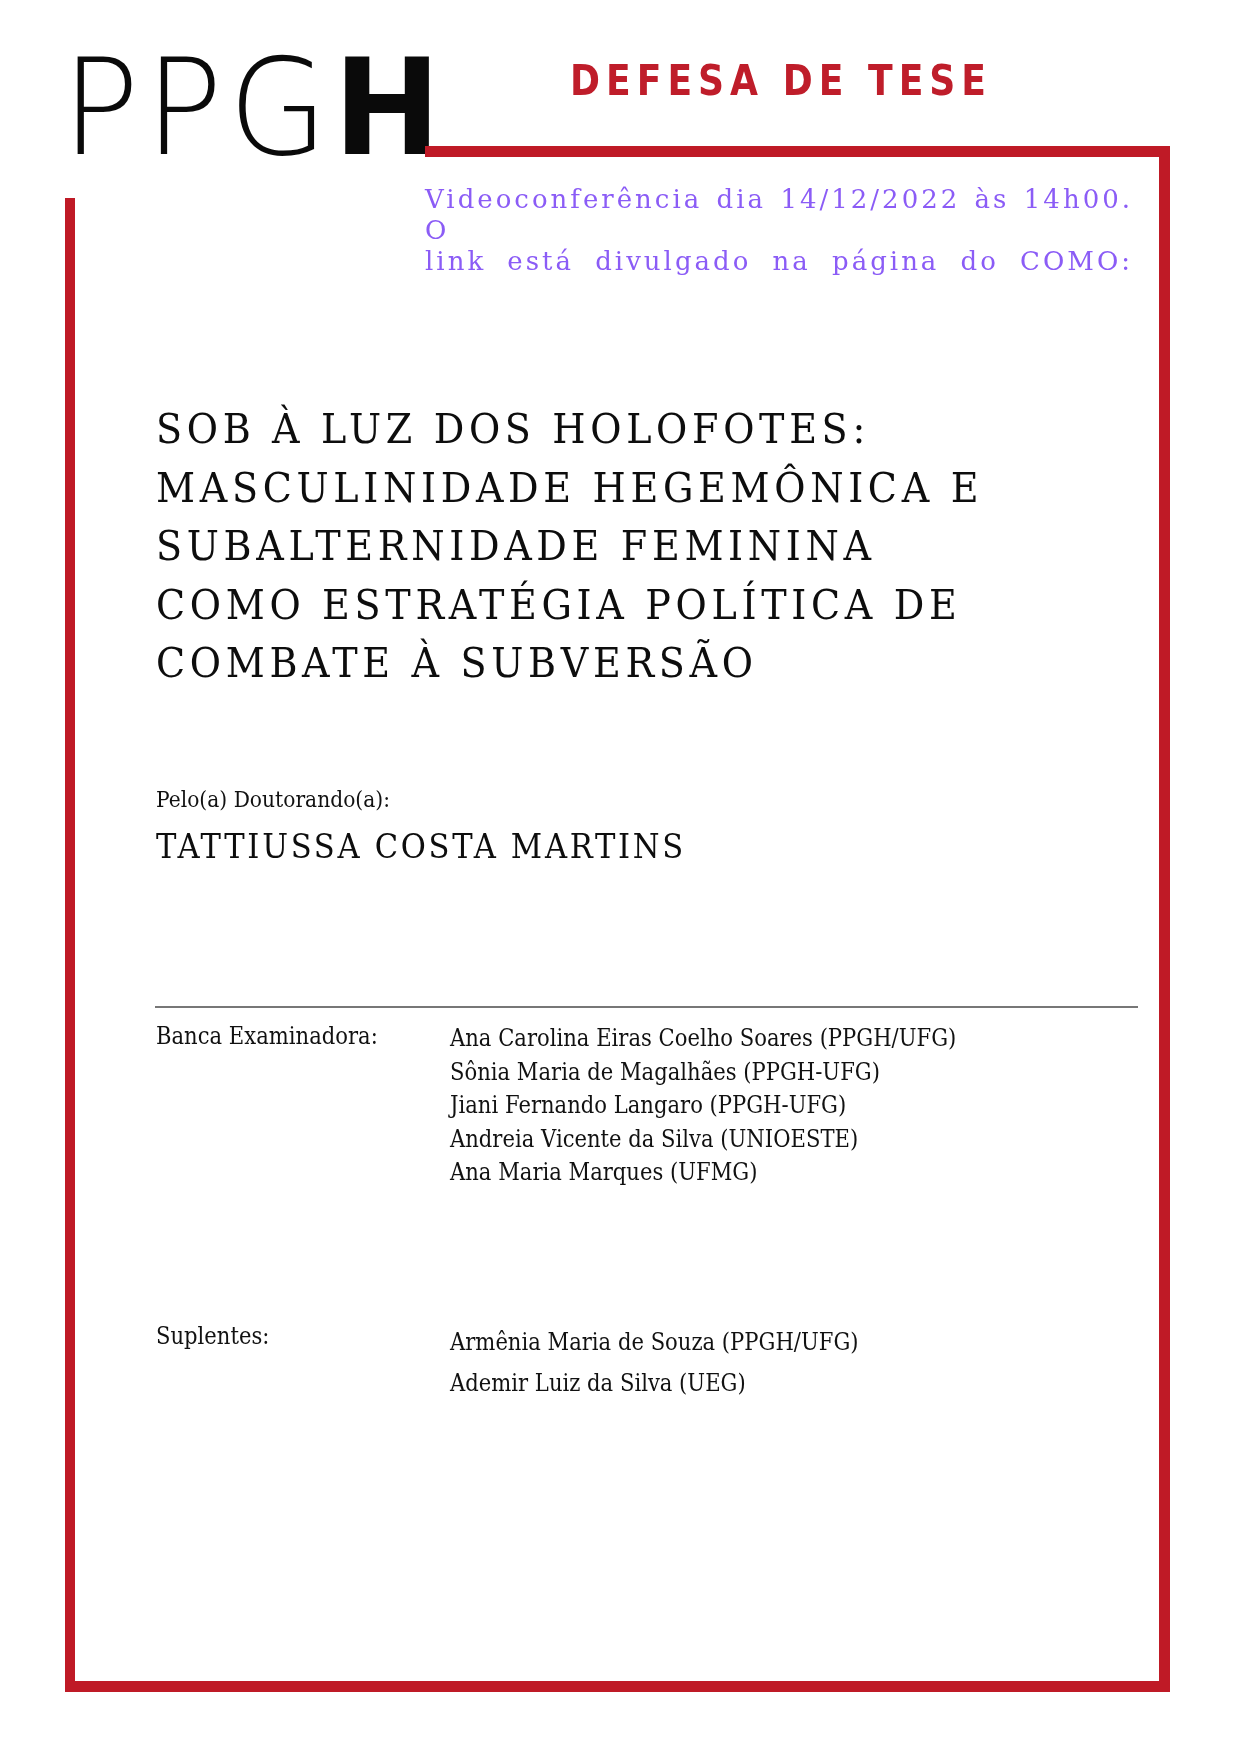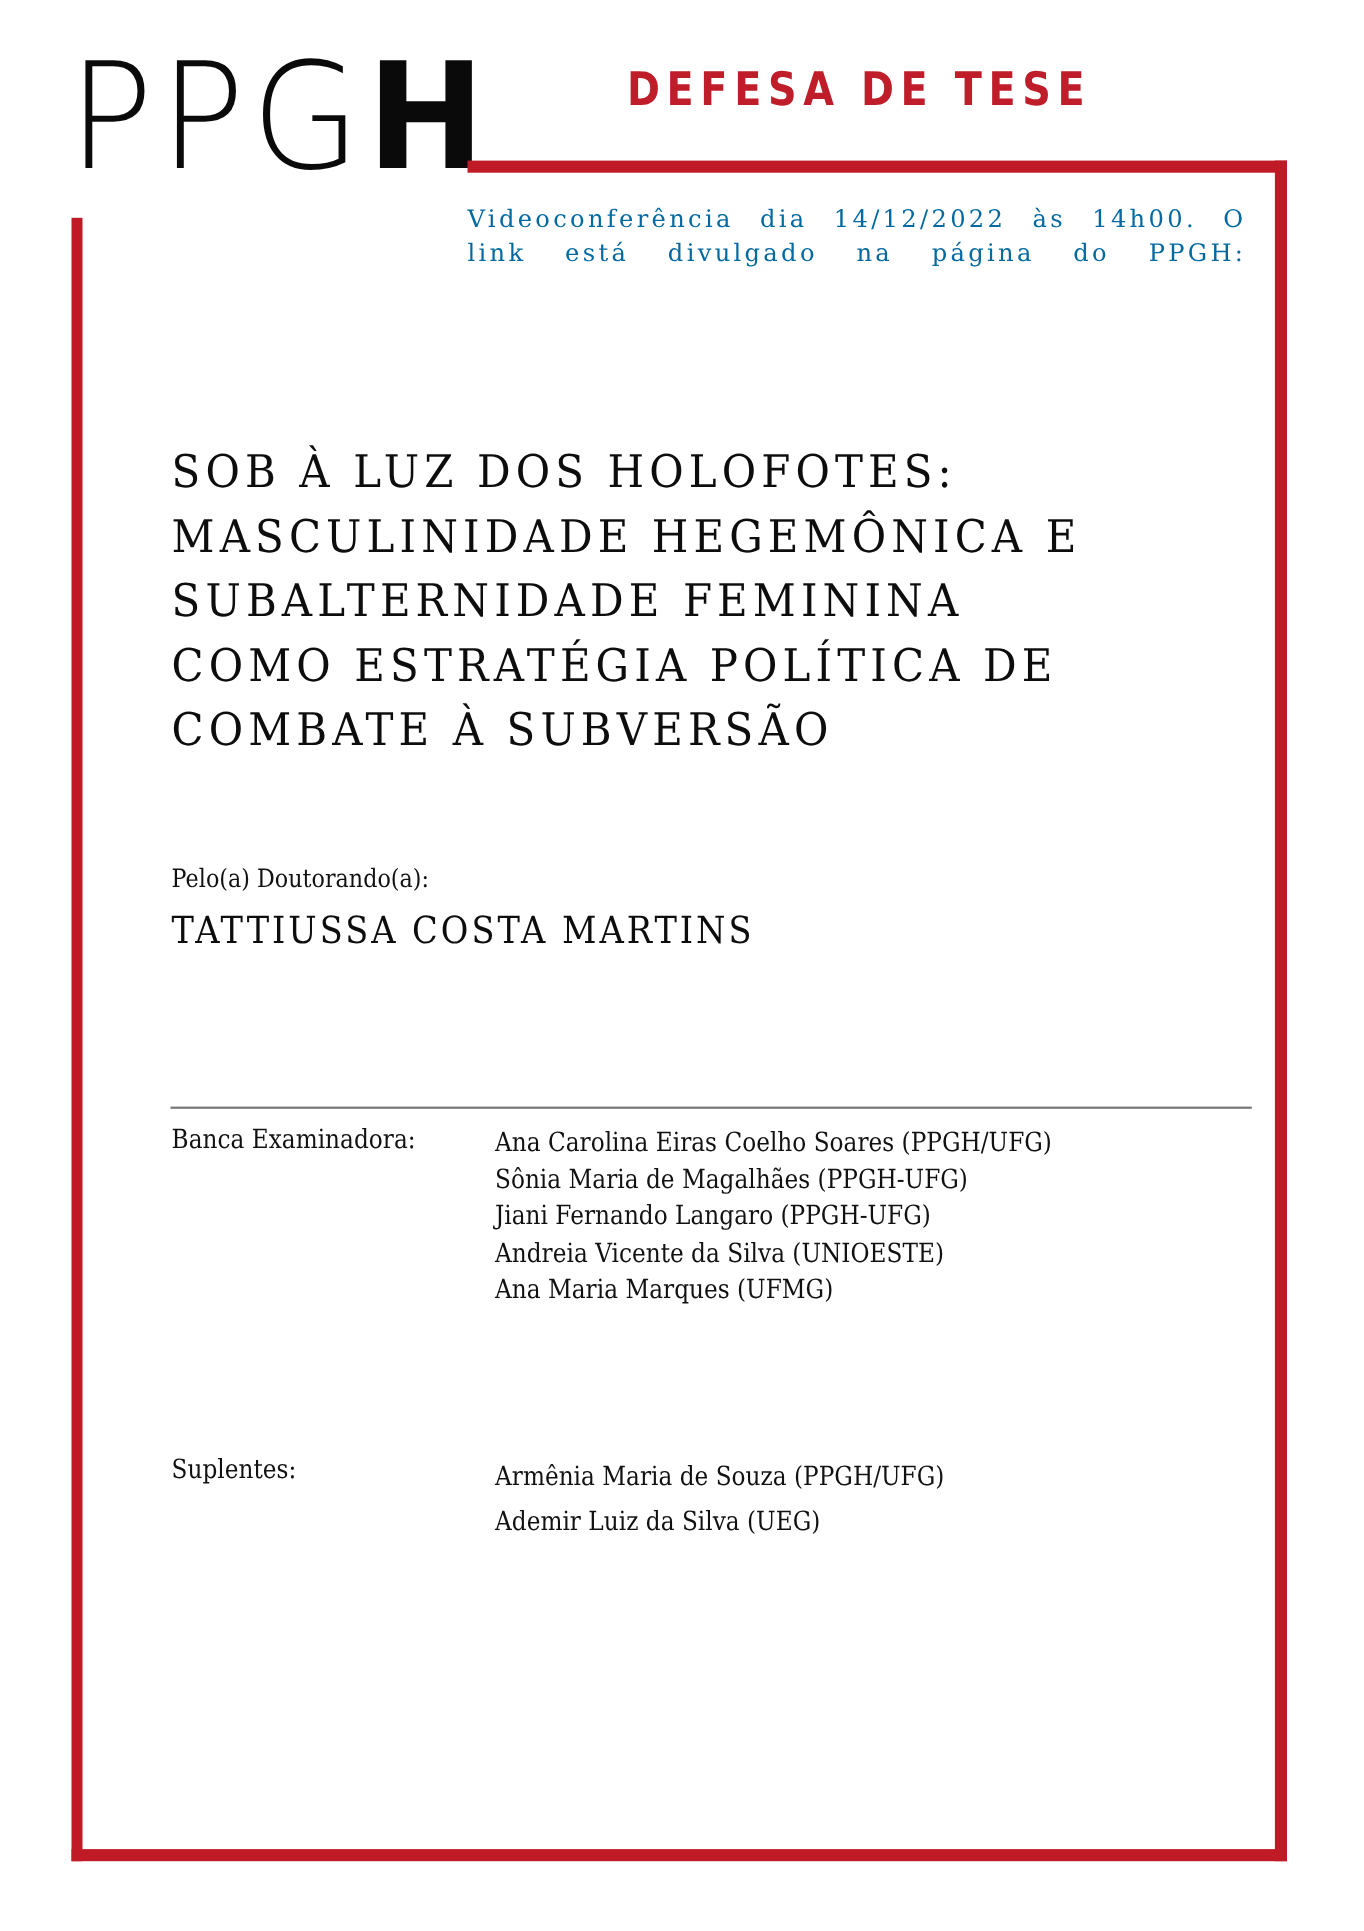--- a/index.html
+++ b/index.html
@@ -55,26 +55,26 @@
     .frame-right { left: 1159px; top: 146px; width: 11px; height: 1546px; }
     .frame-bottom { left: 65px; top: 1681px; width: 1105px; height: 11px; }
     .frame-left { left: 65px; top: 198px; width: 10px; height: 1494px; }
 
     
     .info {
       left: 425px;
       top: 184px;
       width: 708px;
       font-family: "DejaVu Serif", serif;
-      font-size: 22px;
+      font-size: 26px;
       line-height: 31px;
       letter-spacing: 3px;
       text-align: justify;
       text-align-last: left;
-      color: #0369a1;
+      color: #8b5cf6;
     }
     .info .line { display: block; }
     .info .justify { text-align: justify; text-align-last: justify; }
 
     
     .thesis-title {
       left: 156px;
       top: 400px;
       width: 980px;
       font-family: "DejaVu Serif", serif;
@@ -175,21 +175,21 @@
 
 <div class="abs header-title">DEFESA DE TESE</div>
 
 <div class="abs frame frame-top"></div>
 <div class="abs frame frame-right"></div>
 <div class="abs frame frame-bottom"></div>
 <div class="abs frame frame-left"></div>
 
 <div class="abs info">
   <span class="line justify">Videoconferência dia 14/12/2022 às 14h00. O</span>
-  <span class="line justify">link está divulgado na página do PPGH:</span>
+  <span class="line justify">link está divulgado na página do COMO:</span>
 </div>
 
 <div class="abs thesis-title">
   <span class="tline">SOB À LUZ DOS HOLOFOTES:</span>
   <span class="tline">MASCULINIDADE HEGEMÔNICA E</span>
   <span class="tline">SUBALTERNIDADE FEMININA</span>
   <span class="tline">COMO ESTRATÉGIA POLÍTICA DE</span>
   <span class="tline">COMBATE À SUBVERSÃO</span>
 </div>
 

